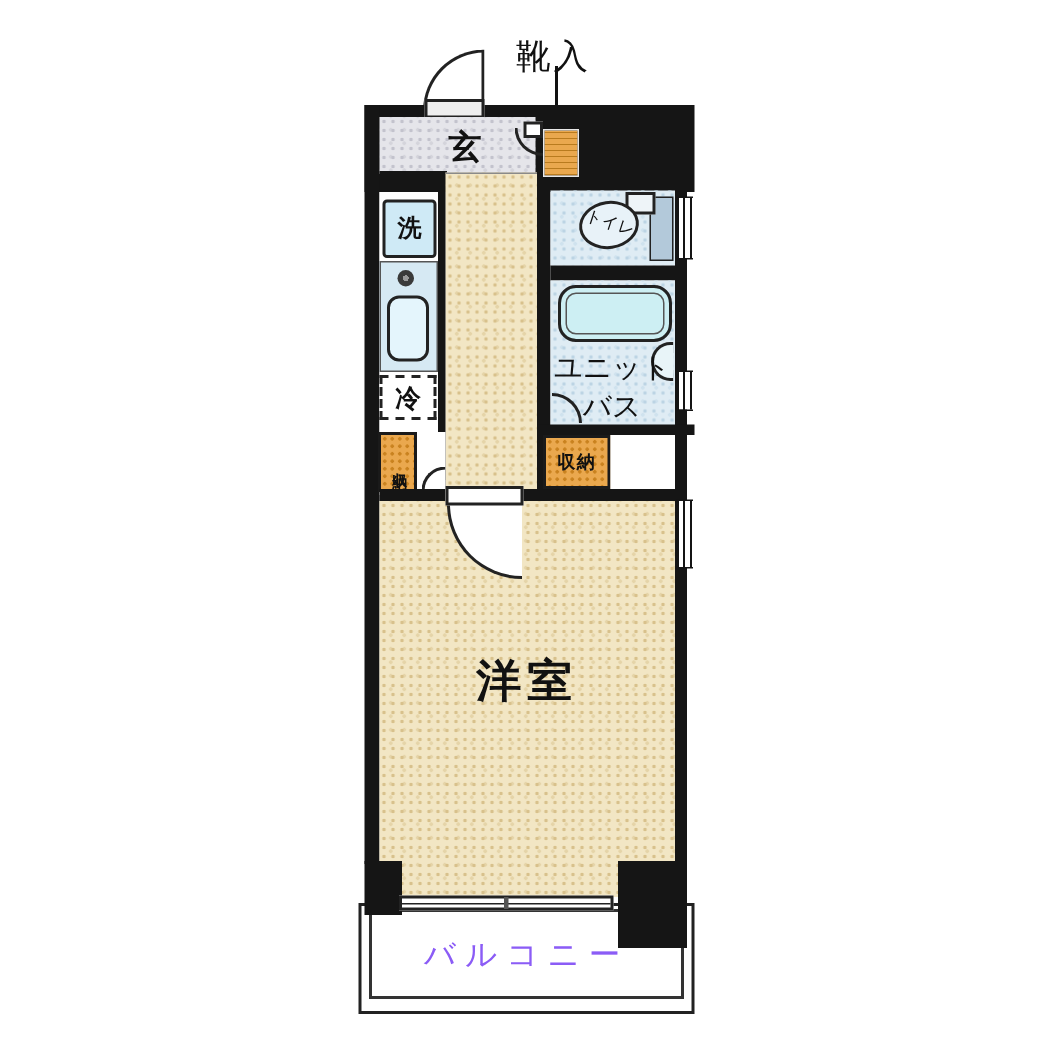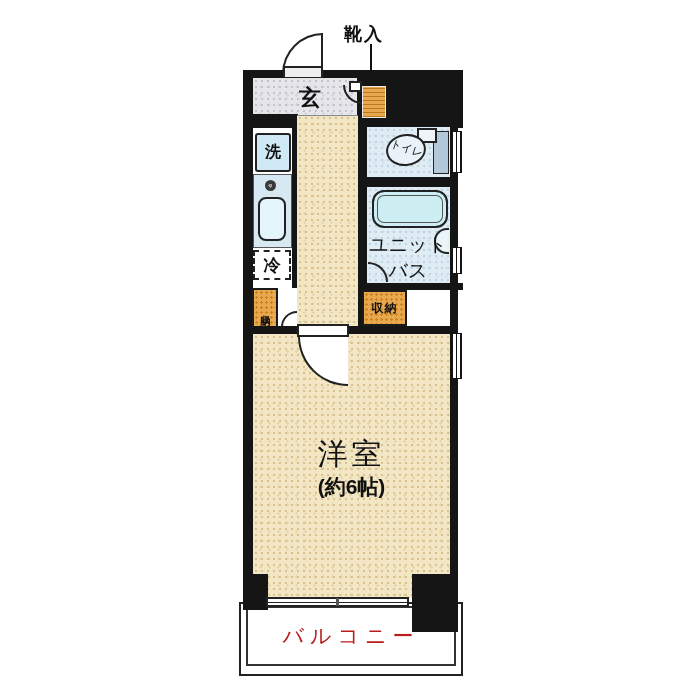--- a/index.html
+++ b/index.html
@@ -16,21 +16,21 @@
   .win{background:repeating-linear-gradient(90deg,#141414 0 1.5px,#ffffff 1.5px 4.5px);border-top:1px solid #141414;border-bottom:1px solid #141414}
   .arc-tl{border-top:2px solid #222;border-left:2px solid #222;border-top-left-radius:100% 100%}
   .arc-bl{border-bottom:2px solid #222;border-left:2px solid #222;border-bottom-left-radius:100% 100%}
   .arc-tr{border-top:2px solid #222;border-right:2px solid #222;border-top-right-radius:100% 100%}
 </style>
 </head>
 <body>
 
 <div id="plan">
 
-  <div class="abs" style="left:344px;top:22px;font-size:18px;font-weight:700;letter-spacing:2px">靴入</div>
+  <div class="abs" style="left:344px;top:22px;font-size:23px;font-weight:400;letter-spacing:2px">靴入</div>
   <div class="abs" style="left:370px;top:44px;width:2px;height:38px;background:#111"></div>
 
   <div class="abs arc-tl" style="left:282px;top:33px;width:41px;height:41px;border-right:2px solid #222"></div>
 
   <div class="abs wall" style="left:243px;top:70px;width:220px;height:58px"></div>
   <div class="abs wall" style="left:243px;top:70px;width:10px;height:506px"></div>
   <div class="abs wall" style="left:450px;top:70px;width:8px;height:506px"></div>
 
   <div class="abs" style="left:283px;top:66px;width:40px;height:13px;background:#eee;border:2px solid #222"></div>
 
@@ -89,30 +89,29 @@
   </div>
   <div class="abs" style="left:407px;top:290px;width:43px;height:36px;background:#fff"></div>
 
   <div class="abs wall" style="left:253px;top:326px;width:44px;height:8px"></div>
   <div class="abs wall" style="left:348px;top:326px;width:102px;height:8px"></div>
 
   <div class="abs tex-beige" style="left:253px;top:334px;width:197px;height:264px"></div>
   <div class="abs" style="left:298px;top:336px;width:50px;height:50px;background:#fff;border-left:2px solid #222;border-bottom:2px solid #222;border-bottom-left-radius:100% 100%"></div>
   <div class="abs" style="left:297px;top:324px;width:52px;height:13px;background:#fff;border:2px solid #222"></div>
 
-  <div class="abs cntr" style="left:253px;top:437px;width:197px;height:34px;font-size:30px;font-weight:400;letter-spacing:4px">洋室</div>
-  <div class="abs cntr" style="left:253px;top:474px;width:197px;height:26px;font-size:21px;font-weight:600">(約6帖)</div>
+  <div class="abs cntr" style="left:253px;top:437px;width:197px;height:34px;font-size:30px;font-weight:700;letter-spacing:4px">洋室</div>
 
   <div class="abs win" style="left:451px;top:131px;width:11px;height:42px"></div>
   <div class="abs win" style="left:451px;top:247px;width:11px;height:27px"></div>
   <div class="abs win" style="left:451px;top:333px;width:11px;height:46px"></div>
 
   <div class="abs" style="left:239px;top:602px;width:224px;height:74px;border:2px solid #222;background:#fff"></div>
   <div class="abs cntr" style="left:246px;top:606px;width:210px;height:60px;background:#fff;border:2px solid #333">
-    <span style="font-size:21px;letter-spacing:6px;color:#b91c1c">バルコニー</span>
+    <span style="font-size:21px;letter-spacing:6px;color:#8b5cf6">バルコニー</span>
   </div>
 
   <div class="abs wall" style="left:243px;top:574px;width:25px;height:36px"></div>
   <div class="abs wall" style="left:412px;top:574px;width:46px;height:58px"></div>
 
   <div class="abs" style="left:266px;top:597px;width:143px;height:10px;background:linear-gradient(#222,#222) center/100% 1px no-repeat #fff;border:2px solid #222"></div>
   <div class="abs" style="left:336px;top:598px;width:3px;height:8px;background:#555"></div>
 
 </div>
 

